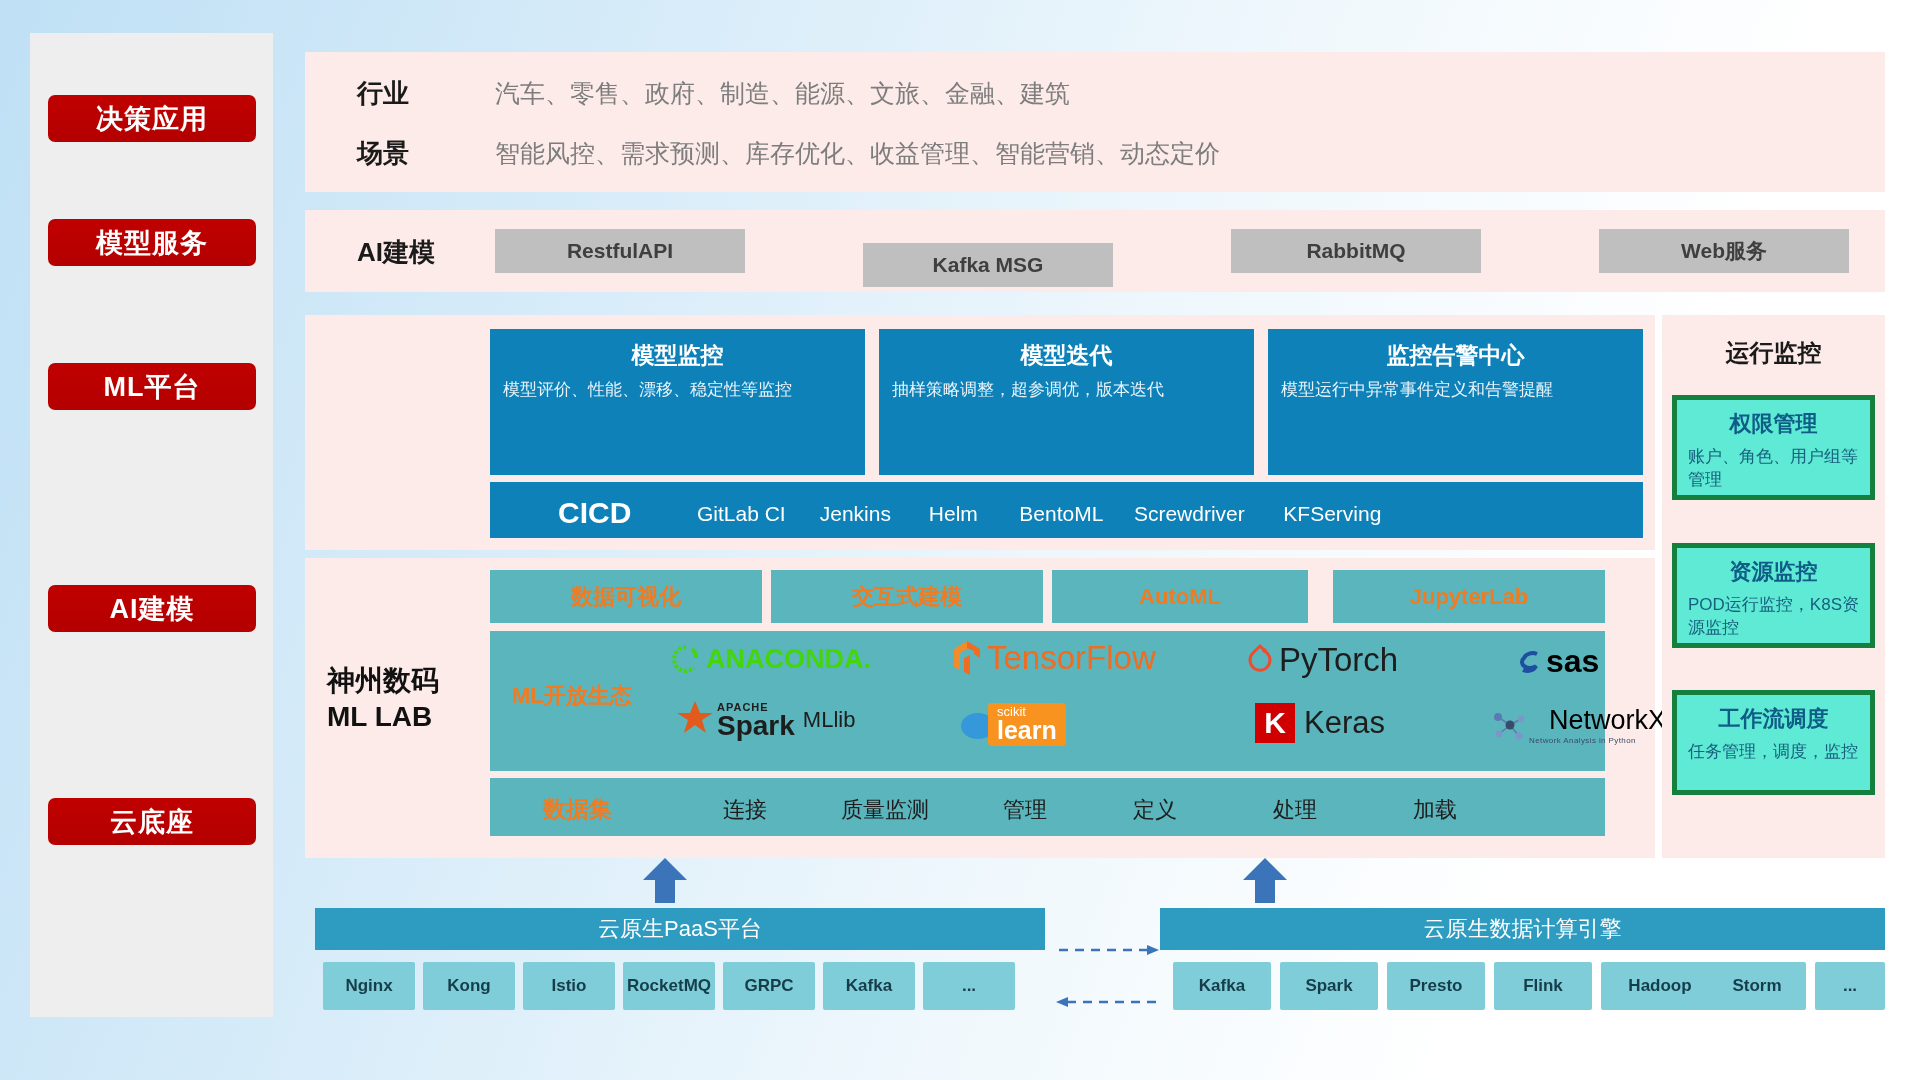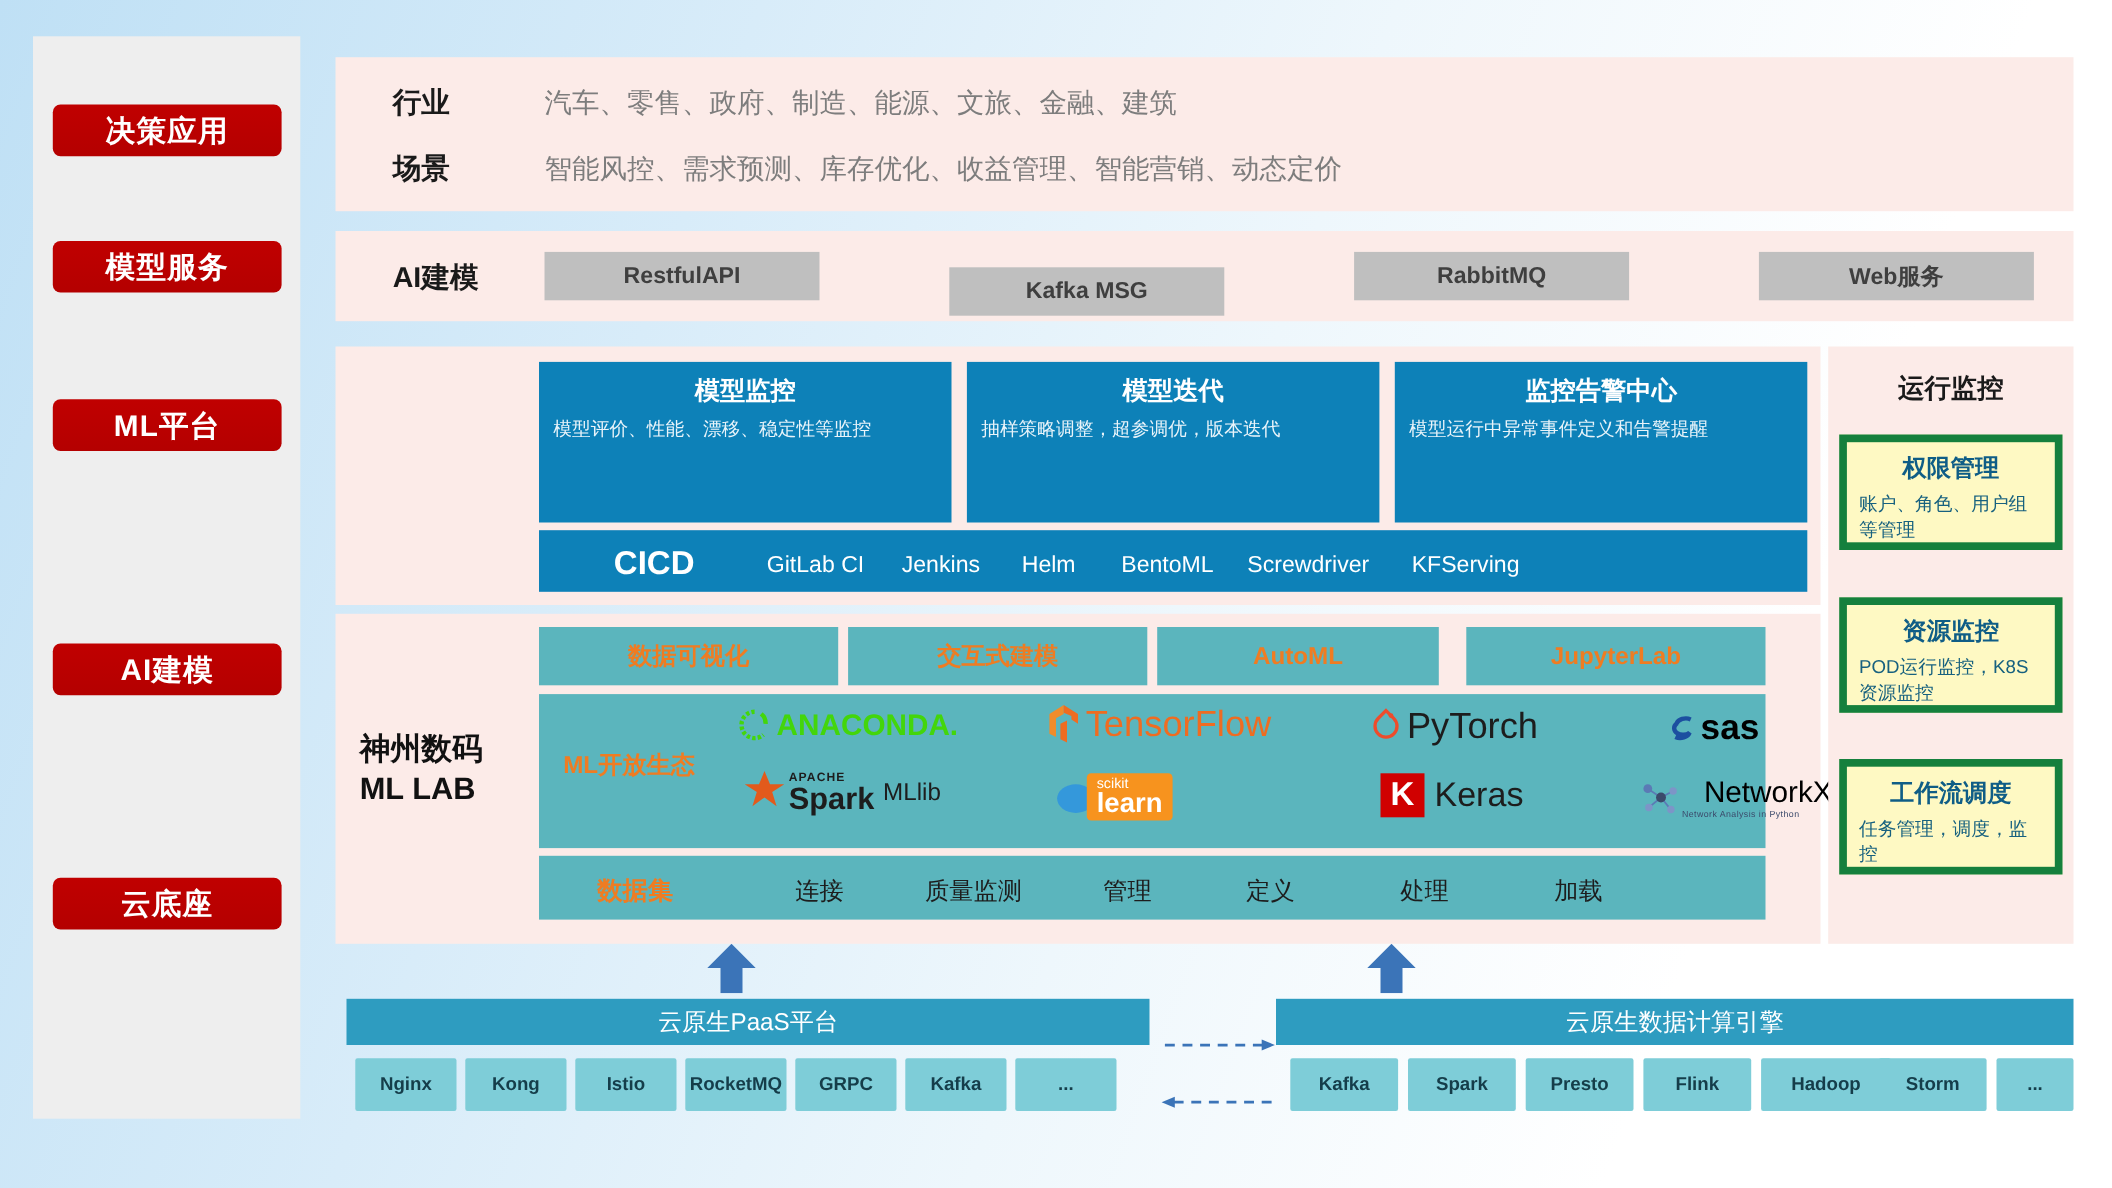--- a/index.html
+++ b/index.html
@@ -67,21 +67,21 @@
   .teal-label {
     color:#ef7c22; font-weight:bold; font-size:22px;
     display:flex; align-items:center; justify-content:center;
     height:100%;
   }
   .ds-item { font-size:22px; color:#1d1d1d; text-align:center; }
 
   
   .mon-title { font-size:24px; font-weight:bold; color:#1a1a1a; text-align:center; }
   .mon-card {
-    position:absolute; background:#fef9c3; border:7px solid #15803d;
+    position:absolute; background:#5eead4; border:5px solid #15803d;
   }
   .mon-card .h {
     font-size:22px; font-weight:bold; color:#0f5d86; text-align:center; margin-top:9px;
   }
   .mon-card .b {
     font-size:17px; color:#17617f; line-height:1.35; margin:7px 11px 0 11px;
   }
 
   
   .cloud-bar {

